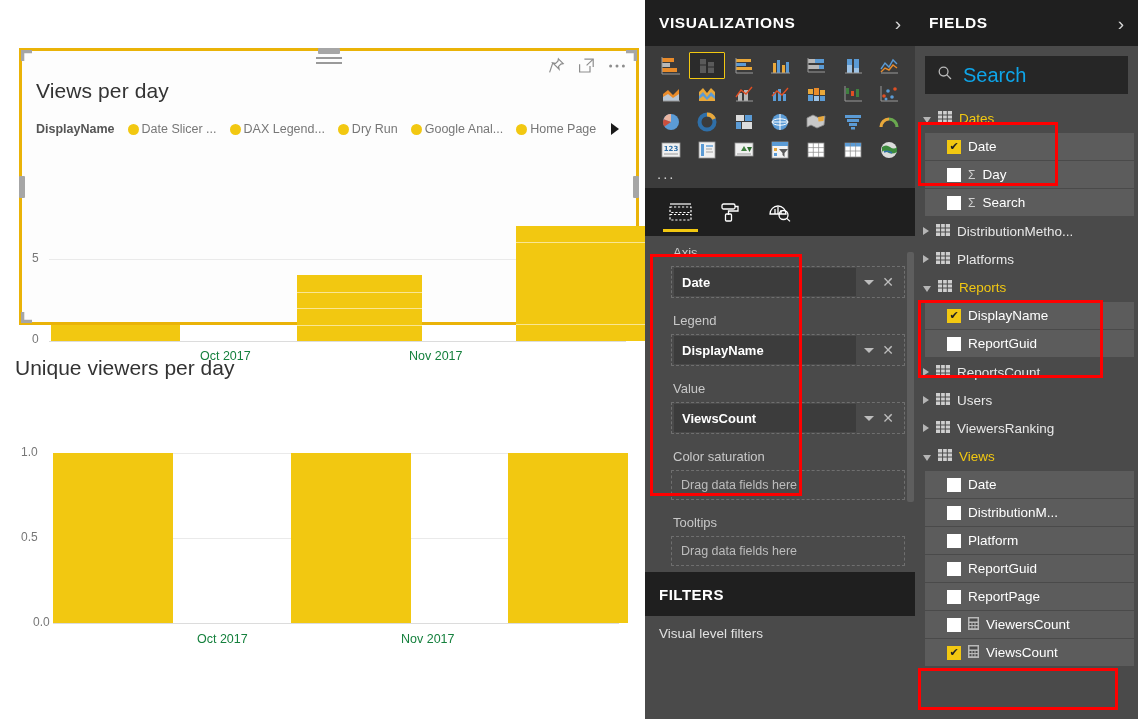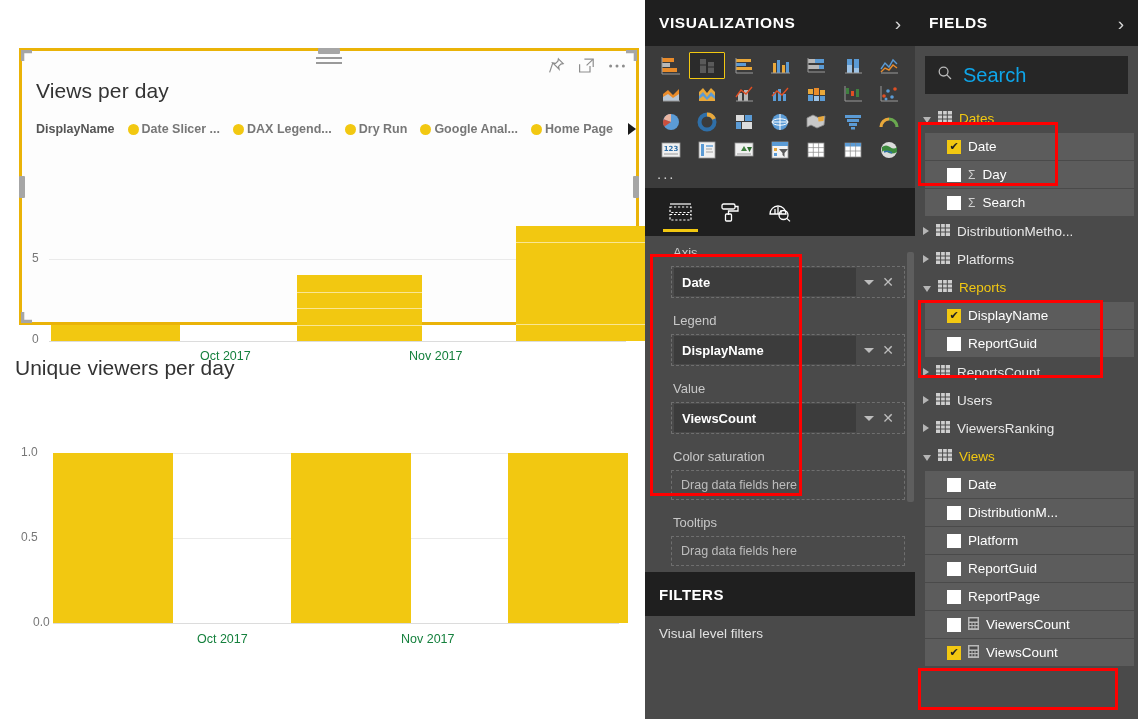--- a/index.html
+++ b/index.html
@@ -59,21 +59,21 @@
     position: absolute; left: 14px; top: 28px;
     font-size: 21px; color: #333333; font-weight: 400;
     letter-spacing: .1px;
   }
   .legend-row {
     position: absolute; left: 14px; top: 71px; right: 12px;
     display: flex; align-items: center; gap: 0px;
     font-size: 12.5px; color: #777777; white-space: nowrap;
   }
   .legend-title { color: #555; font-weight: bold; margin-right: 13px; font-size: 12.5px; }
-  .legend-item { display: inline-flex; align-items: center; margin-right: 13px; font-weight: bold; }
+  .legend-item { display: inline-flex; align-items: center; margin-right: 13px; }
   .legend-dot {
     width: 11px; height: 11px; border-radius: 50%;
     background: #F2C811; margin-right: 3px; flex: 0 0 11px;
   }
   .legend-arrow {
     width: 0; height: 0;
     border-left: 8px solid #1a1a1a;
     border-top: 6px solid transparent;
     border-bottom: 6px solid transparent;
     margin-left: 2px;

